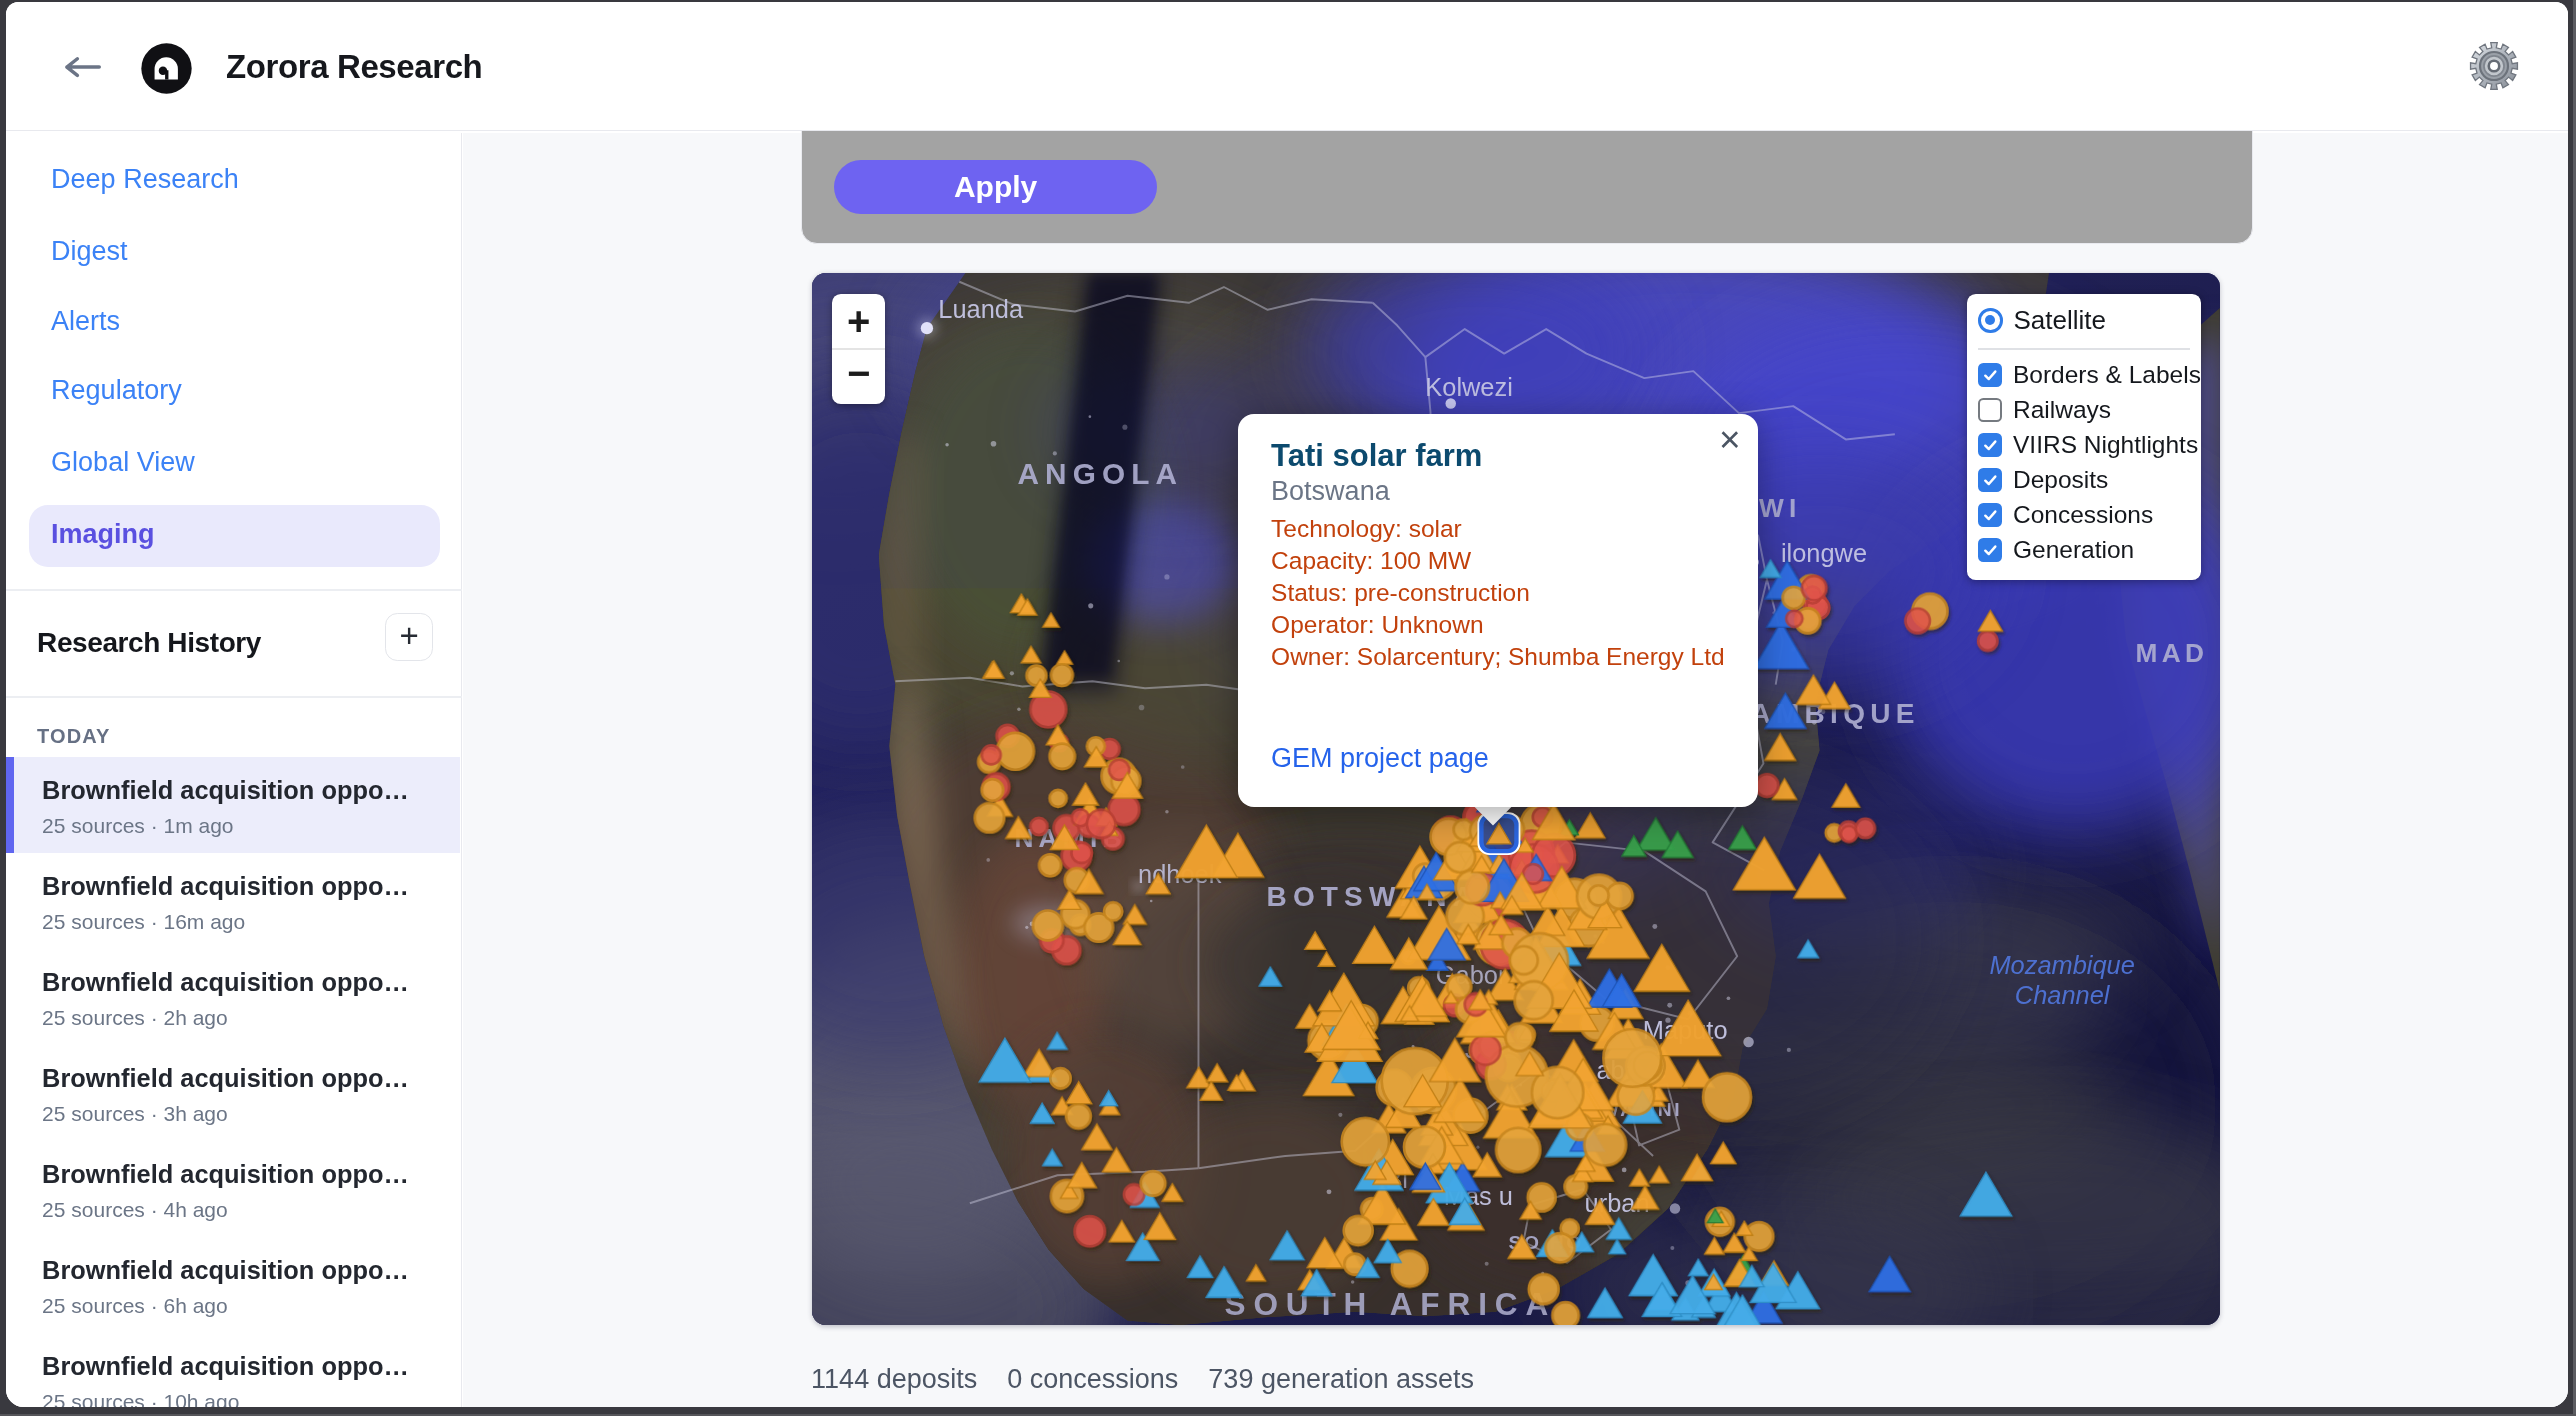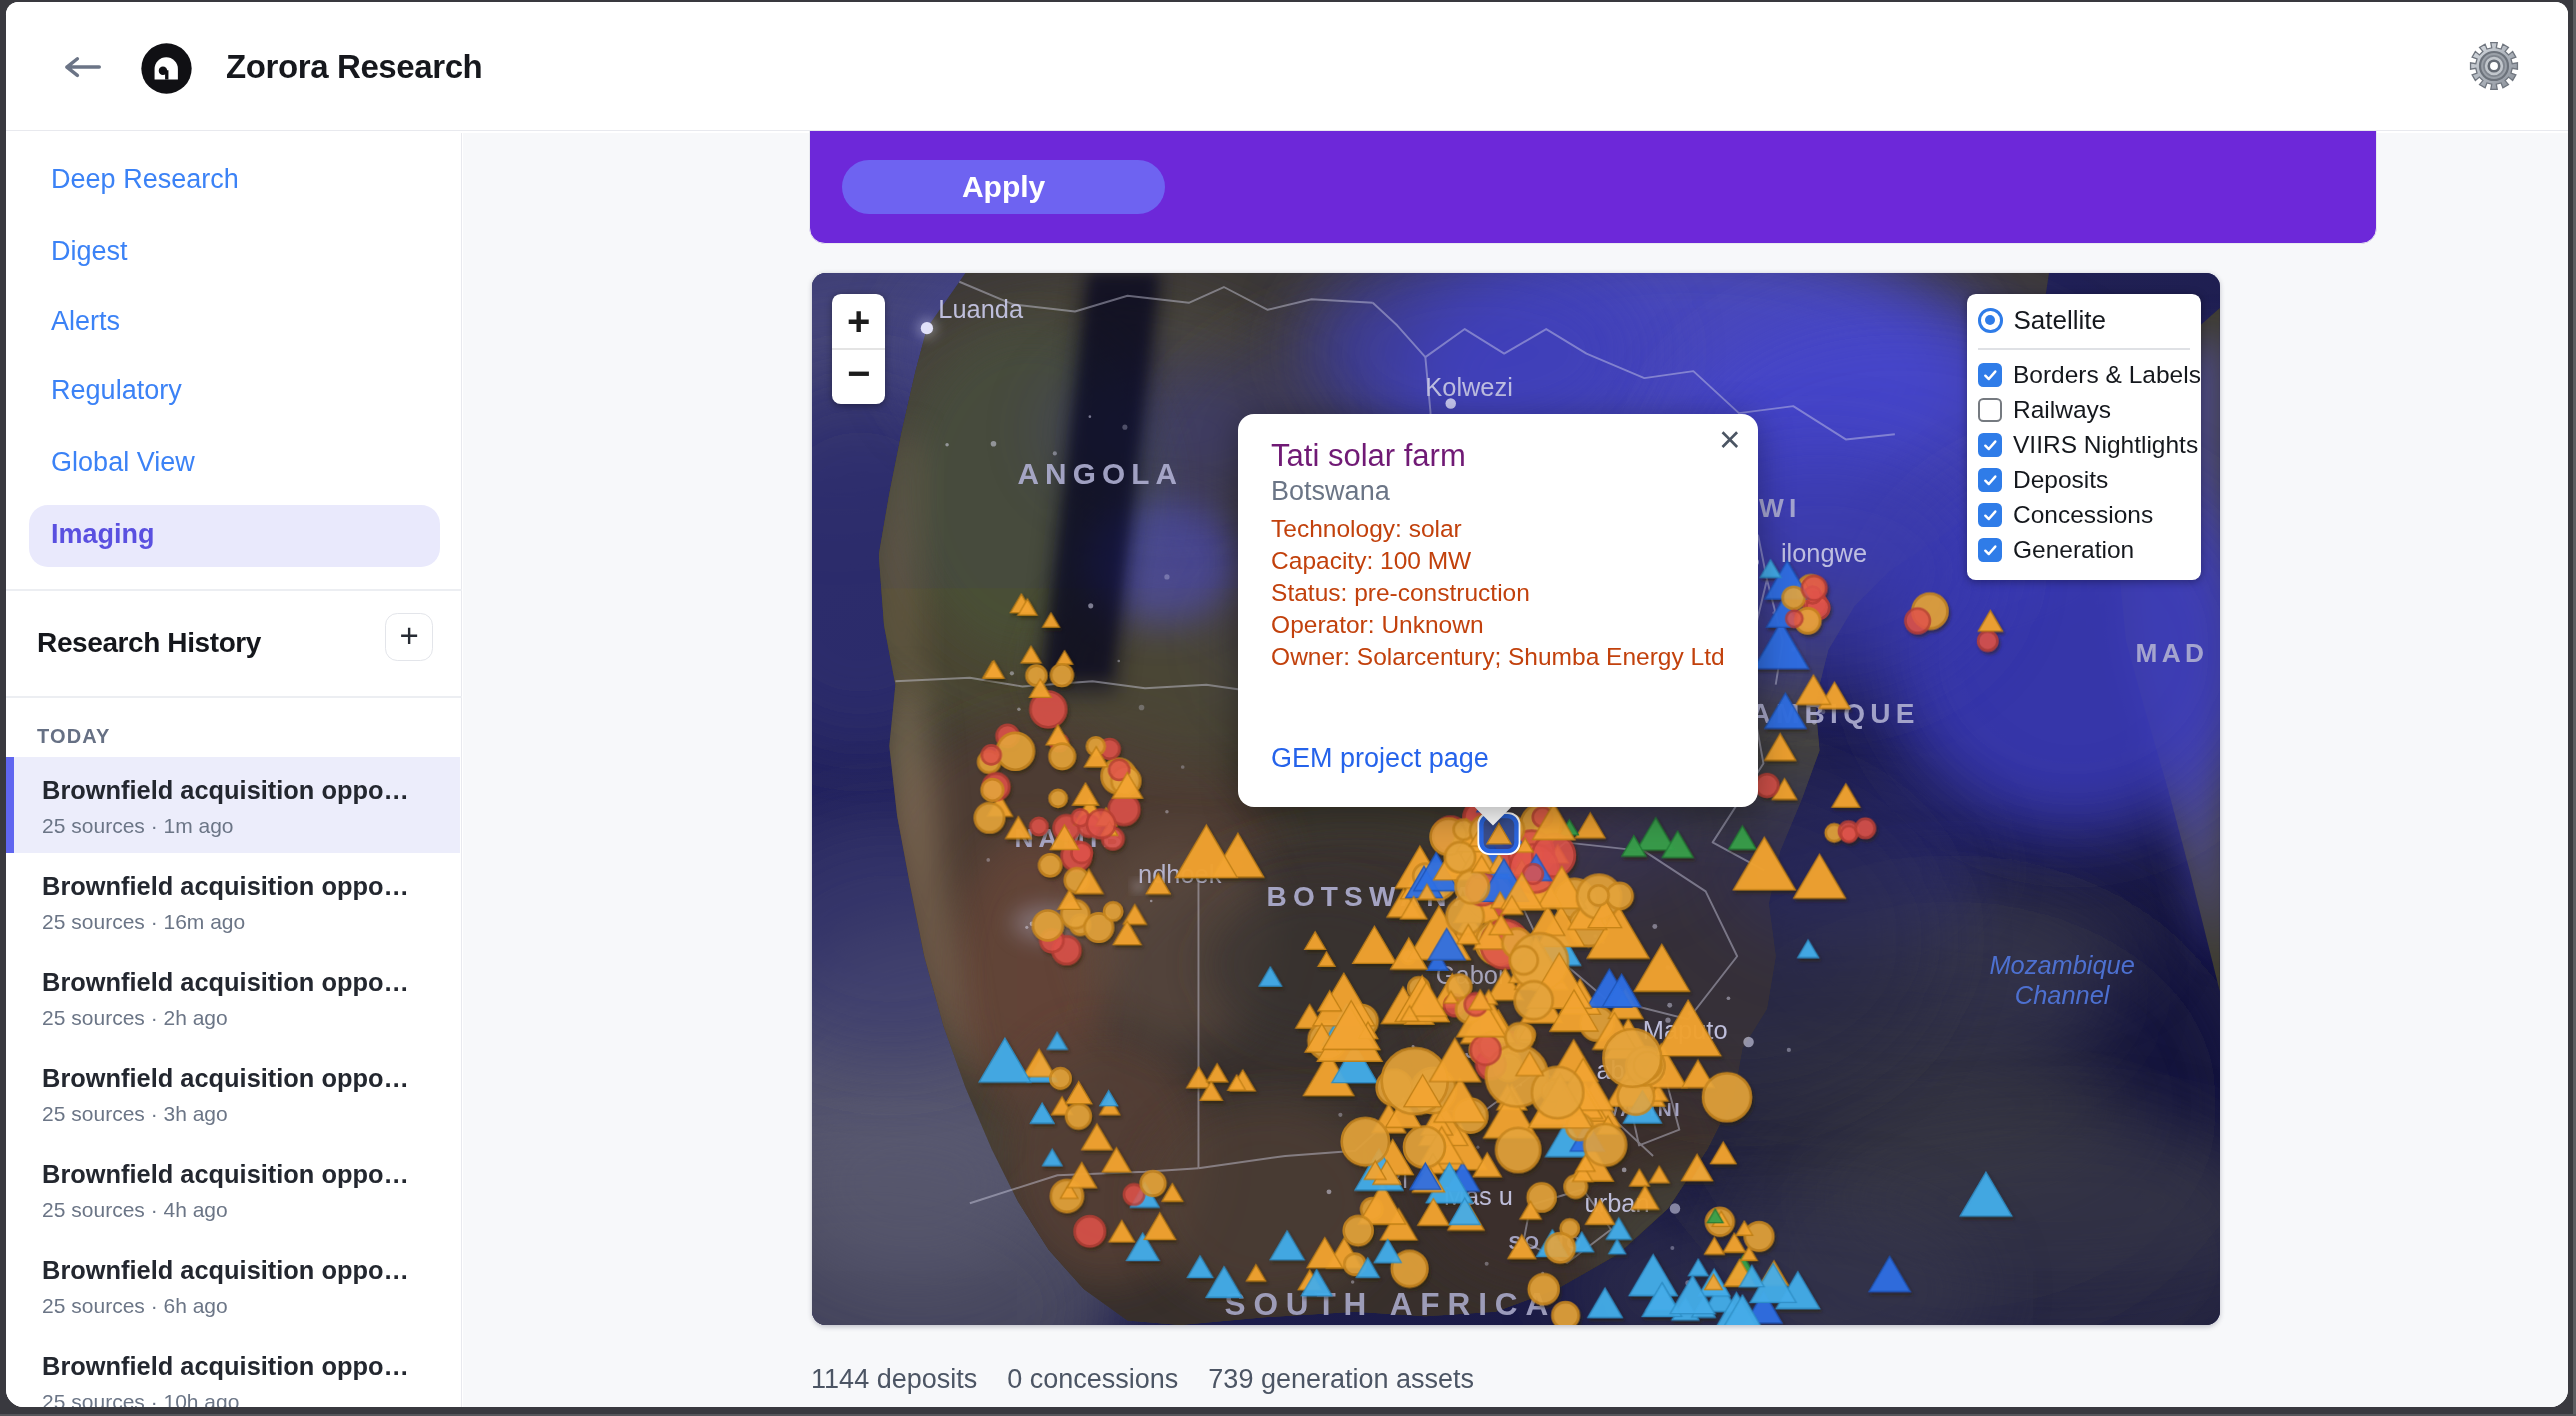--- a/index.html
+++ b/index.html
@@ -17,38 +17,38 @@
 .rh{position:absolute;left:31px;top:494px;font-size:28px;font-weight:bold;letter-spacing:-0.4px;color:#15171c}
 .plus{position:absolute;left:379px;top:480px;width:48px;height:48px;border:1.8px solid #e3e5ea;border-radius:12.3px;color:#272b33;font-size:33px;text-align:center;line-height:44px}
 .today{position:absolute;left:31px;top:592px;font-size:20px;font-weight:bold;letter-spacing:1.1px;color:#667084}
 #hist{position:absolute;left:0;top:624px;width:454px}
 .hitem{position:relative;height:96px;padding:19px 0 0 36px}
 .hitem.sel{background:#ecedfb}
 .hitem.sel::before{content:"";position:absolute;left:0;top:0;width:8px;height:100%;background:#6066f0}
 .ht{font-size:25.4px;font-weight:bold;color:#23272f;margin-bottom:8.8px}
 .hs{font-size:21px;color:#6b7586}
 #main{position:absolute;left:457px;top:131px;width:2105px;height:1274px;background:#f7f8fa}
-#fcard{position:absolute;left:346px;top:-17.5px;width:1568px;height:129px;background:#6d28d9;border:1.8px solid #e9eaef;border-radius:16px}
+#fcard{position:absolute;left:338px;top:-17.5px;width:1452px;height:129px;background:#a3a3a3;border:1.8px solid #e9eaef;border-radius:16px}
 #apply{position:absolute;left:32px;top:44px;width:323px;height:54px;background:#6e63f1;border-radius:27px;color:#fff;font-size:30px;font-weight:bold;text-align:center;line-height:54px}
 #mapcard{position:absolute;left:349px;top:140px;width:1408px;height:1052px;border-radius:14px;overflow:hidden;background:#1d1d4e;box-shadow:0 1.8px 5.3px rgba(30,30,60,0.25)}
 #stats{position:absolute;left:348px;top:1231px;font-size:27px;color:#4c5564;display:flex;gap:30px}
 #zoomctl{position:absolute;left:20px;top:21px;width:53px;height:110px;background:#fff;border-radius:8.8px;box-shadow:0 1.8px 7px rgba(0,0,0,0.35);z-index:10}
 #zoomctl .zi{height:54px;text-align:center;font-size:40px;font-weight:bold;color:#1c1c1c;line-height:55px}
 #zoomctl .zd{height:1.8px;background:#e4e4e4}
 #layers{position:absolute;left:1155px;top:21px;width:234px;height:286px;background:#fff;border-radius:8.8px;box-shadow:0 1.8px 8.8px rgba(0,0,0,0.35);padding:7px 0 0 11.4px;z-index:10}
 .lrow{display:flex;align-items:center;height:35px;white-space:nowrap}
 .ltxt{font-size:24.5px;color:#15181d;margin-left:10.5px}
 .cb{width:24px;height:24px;border-radius:5.3px;flex:none;display:flex;align-items:center;justify-content:center}
 .cb.on{background:#2f7ce8}
 .cb.off{background:#fff;border:2.6px solid #757a80}
 .radio{width:24.5px;height:24.5px;border-radius:50%;border:3.5px solid #2f7ce8;flex:none;position:relative}
 .radio::after{content:"";position:absolute;left:3.5px;top:3.5px;width:10.5px;height:10.5px;border-radius:50%;background:#2f7ce8}
 .ldiv{height:1.8px;background:#dfe1e5;margin:8px 11.4px 8px 0}
 #popup{position:absolute;left:426px;top:141px;width:520px;height:393px;background:#fff;border-radius:16px;box-shadow:0 5.3px 35px rgba(0,0,0,0.35);z-index:20}
-#popup .pt{position:absolute;left:33px;top:24.5px;font-size:31px;font-weight:normal;color:#701a75}
+#popup .pt{position:absolute;left:33px;top:24.5px;font-size:31px;font-weight:bold;color:#0c4a6e}
 #popup .pc{position:absolute;left:33px;top:62px;font-size:27px;color:#6b7586}
 #popup .pl{position:absolute;left:33px;top:99px;font-size:24.5px;color:#c2410c;line-height:32px;white-space:nowrap}
 #popup .px{position:absolute;right:17.5px;top:5.3px;font-size:37px;color:#4b5563}
 #popup .btns{position:absolute;left:33px;top:271px;display:flex;gap:15px}
 #popup .pb{height:48px;border:1.8px solid #dcdfe5;border-radius:24px;font-size:25.4px;color:#2f3847;display:flex;align-items:center;justify-content:center;padding:0 14px;background:#fff;white-space:nowrap}
 #popup .gem{position:absolute;left:33px;top:329px;font-size:27px;color:#2563eb}
 #ptail{position:absolute;left:668px;top:521px;width:26px;height:26px;background:#fff;transform:rotate(45deg);z-index:19;box-shadow:3.5px 3.5px 8.8px rgba(0,0,0,0.15)}
 #attr{position:absolute;right:0;bottom:0;height:27px;background:rgba(233,233,240,0.88);border-radius:10.5px 0 0 0;display:flex;align-items:center;padding:0 7px 0 8.8px;z-index:10}
 #attr span{font-size:21.5px;color:#2f2f33}
 #attr .lf{color:#3279b2}

